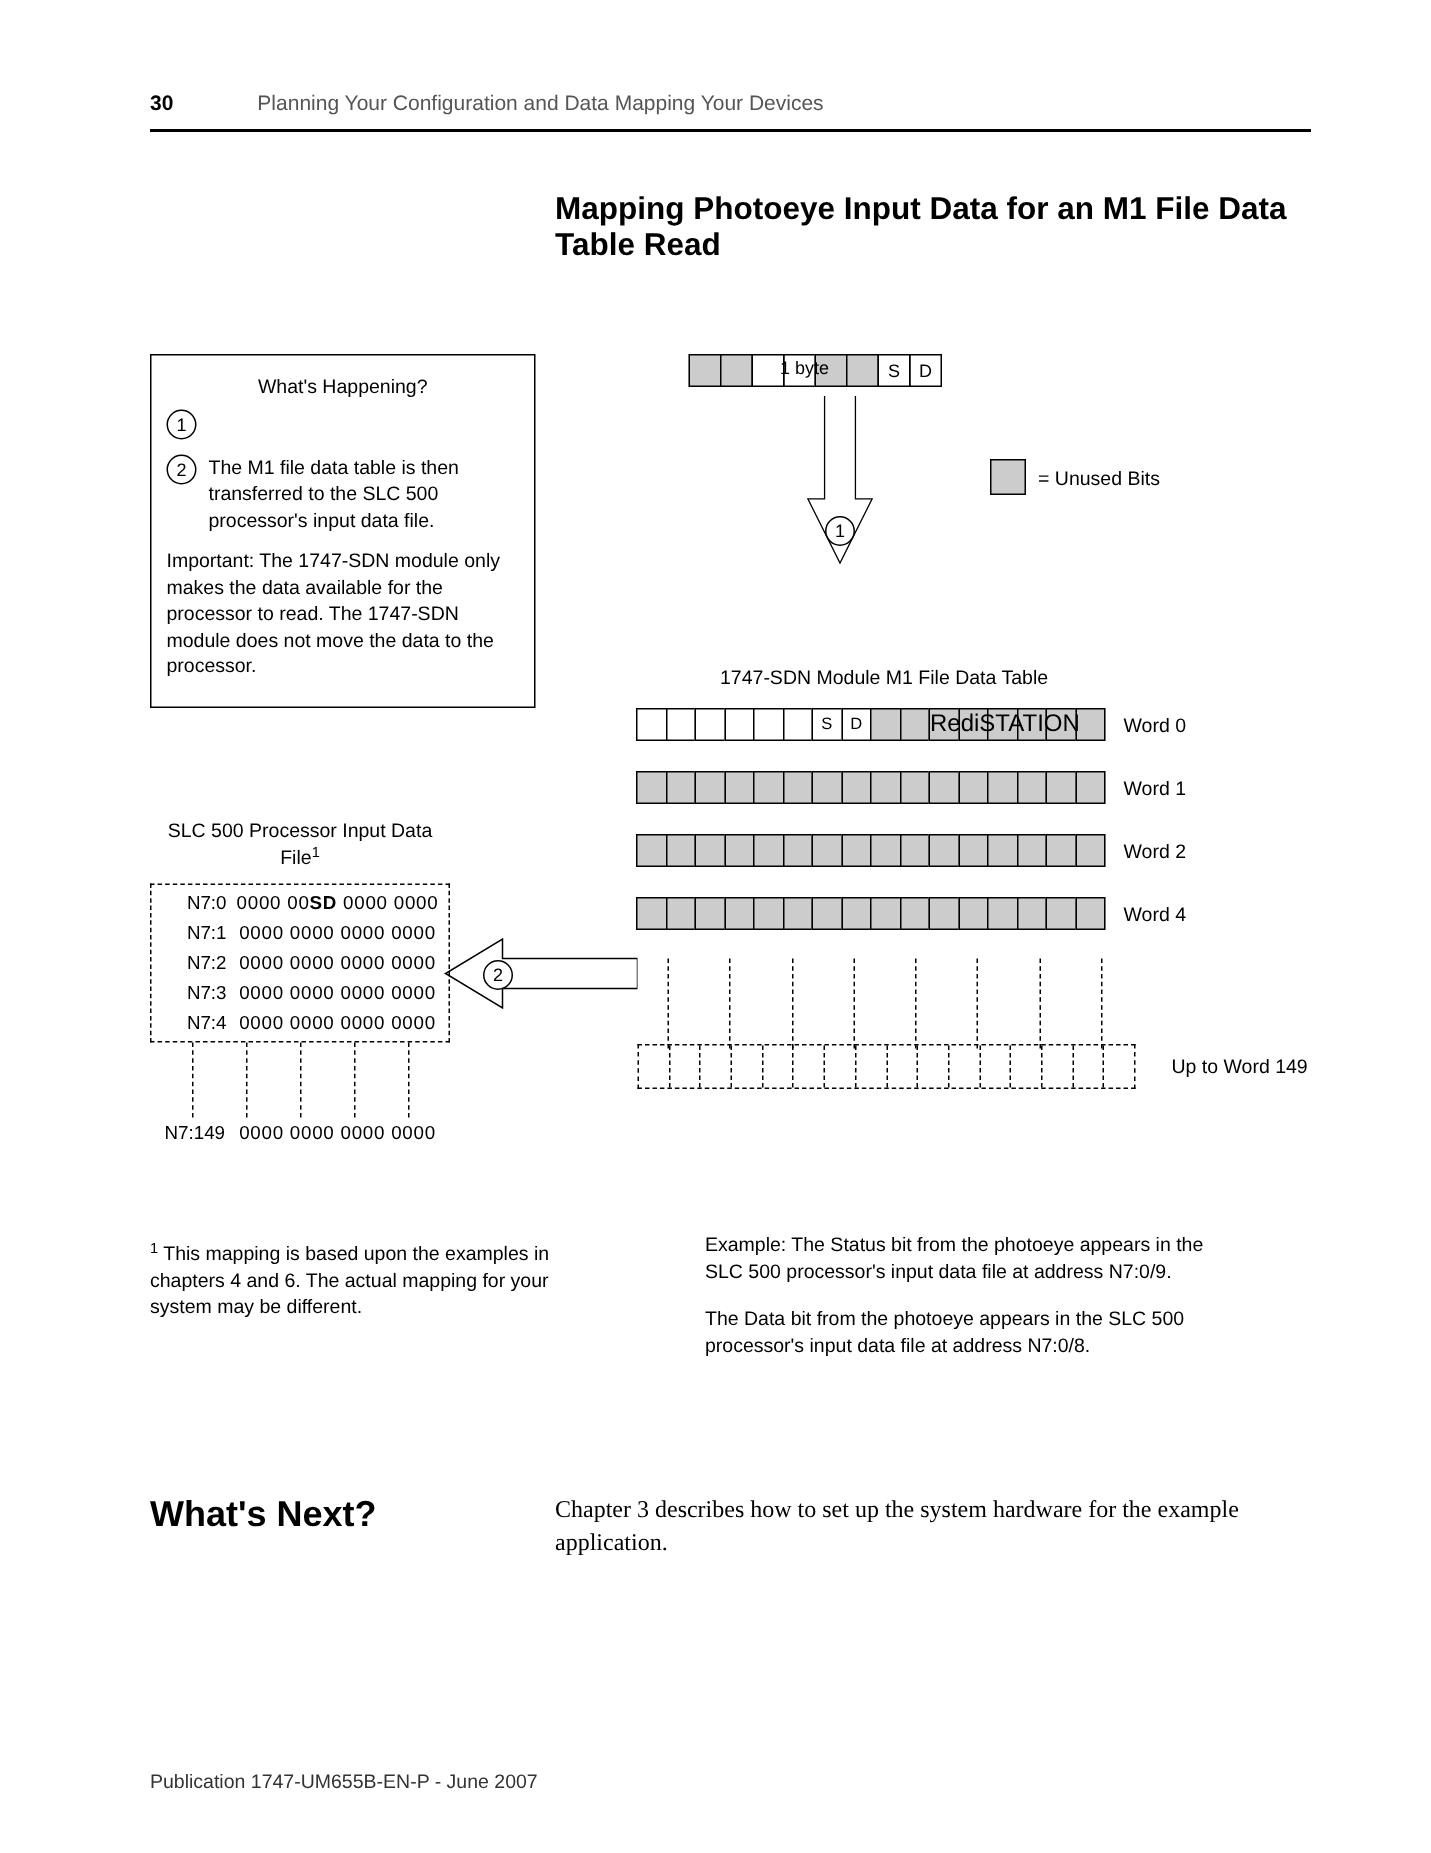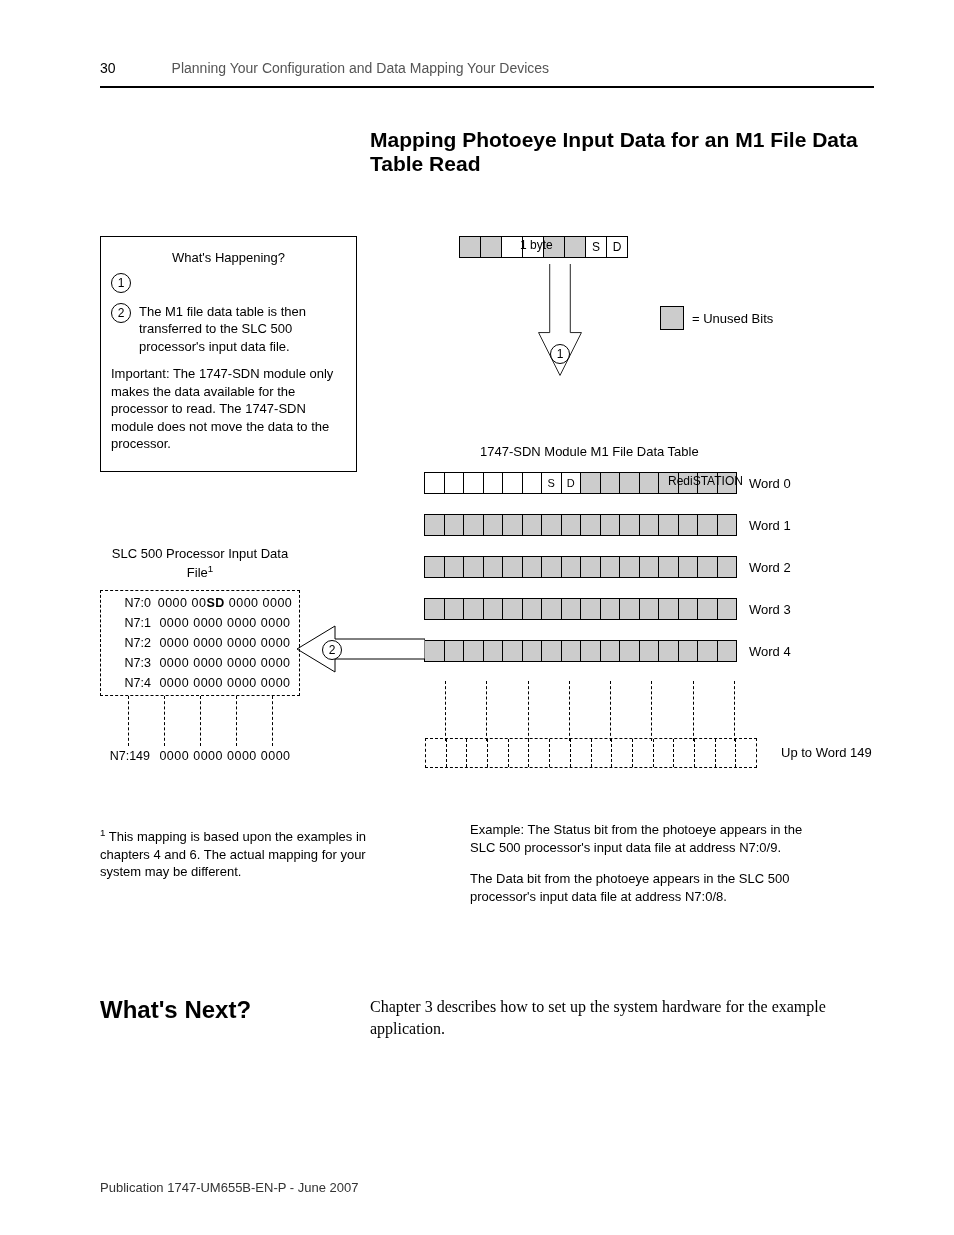--- a/index.html
+++ b/index.html
@@ -18,21 +18,21 @@
   }
   .header {
     display: flex;
     align-items: baseline;
     gap: 16px;
     font-size: 14px;
     padding-bottom: 10px;
     border-bottom: 2px solid #000;
     margin-bottom: 40px;
   }
-  .page-number { font-weight: normal; text-align: center; }
+  .page-number { font-weight: bold; text-align: center; }
   .chapter-title { color: #555; padding-left: 40px; }
   .section-title {
     font-family: "Helvetica Neue Condensed", "Arial Narrow", Arial, sans-serif;
     font-stretch: condensed;
     font-weight: bold;
     font-size: 21px;
     text-align: left;
     margin-left: 270px;
     margin-bottom: 60px;
     margin-top: 12px;
@@ -133,23 +133,22 @@
     margin-left:-1px;
     box-sizing: border-box;
     background:#ccc;
     display:flex; align-items:center; justify-content:center;
     font-size:11px;
   }
   .wcell.white { background:#fff; }
   .word-label { margin-left: 12px; font-size: 13px; white-space: nowrap; }
   .redi-label {
     position:absolute;
-    font-size:12px;
+    font-size:16px;
     pointer-events:none;
-    margin-left:48px;
   }
   
   .arrow2 {
     position: absolute;
     left: 195px; top: 388px;
     width: 130px; height: 50px;
   }
   
   .footnote {
     position:absolute;
@@ -303,41 +302,20 @@
             <div class="wcell"></div>
             <div class="wcell"></div>
             <div class="wcell"></div>
             <div class="wcell"></div>
             <div class="wcell"></div>
             <div class="wcell"></div>
             <div class="wcell"></div>
             <div class="wcell"></div>
       </div>
           <span class="word-label">Word 2</span>
-        </div>
-      <div class="word-row">
-          <div class="word-grid">
-        <div class="wcell"></div>
-            <div class="wcell"></div>
-            <div class="wcell"></div>
-            <div class="wcell"></div>
-            <div class="wcell"></div>
-            <div class="wcell"></div>
-            <div class="wcell"></div>
-            <div class="wcell"></div>
-            <div class="wcell"></div>
-            <div class="wcell"></div>
-            <div class="wcell"></div>
-            <div class="wcell"></div>
-            <div class="wcell"></div>
-            <div class="wcell"></div>
-            <div class="wcell"></div>
-            <div class="wcell"></div>
-      </div>
-          <span class="word-label">Word 3</span>
         </div>
       <div class="word-row">
           <div class="word-grid">
         <div class="wcell"></div>
             <div class="wcell"></div>
             <div class="wcell"></div>
             <div class="wcell"></div>
             <div class="wcell"></div>
             <div class="wcell"></div>
             <div class="wcell"></div>

